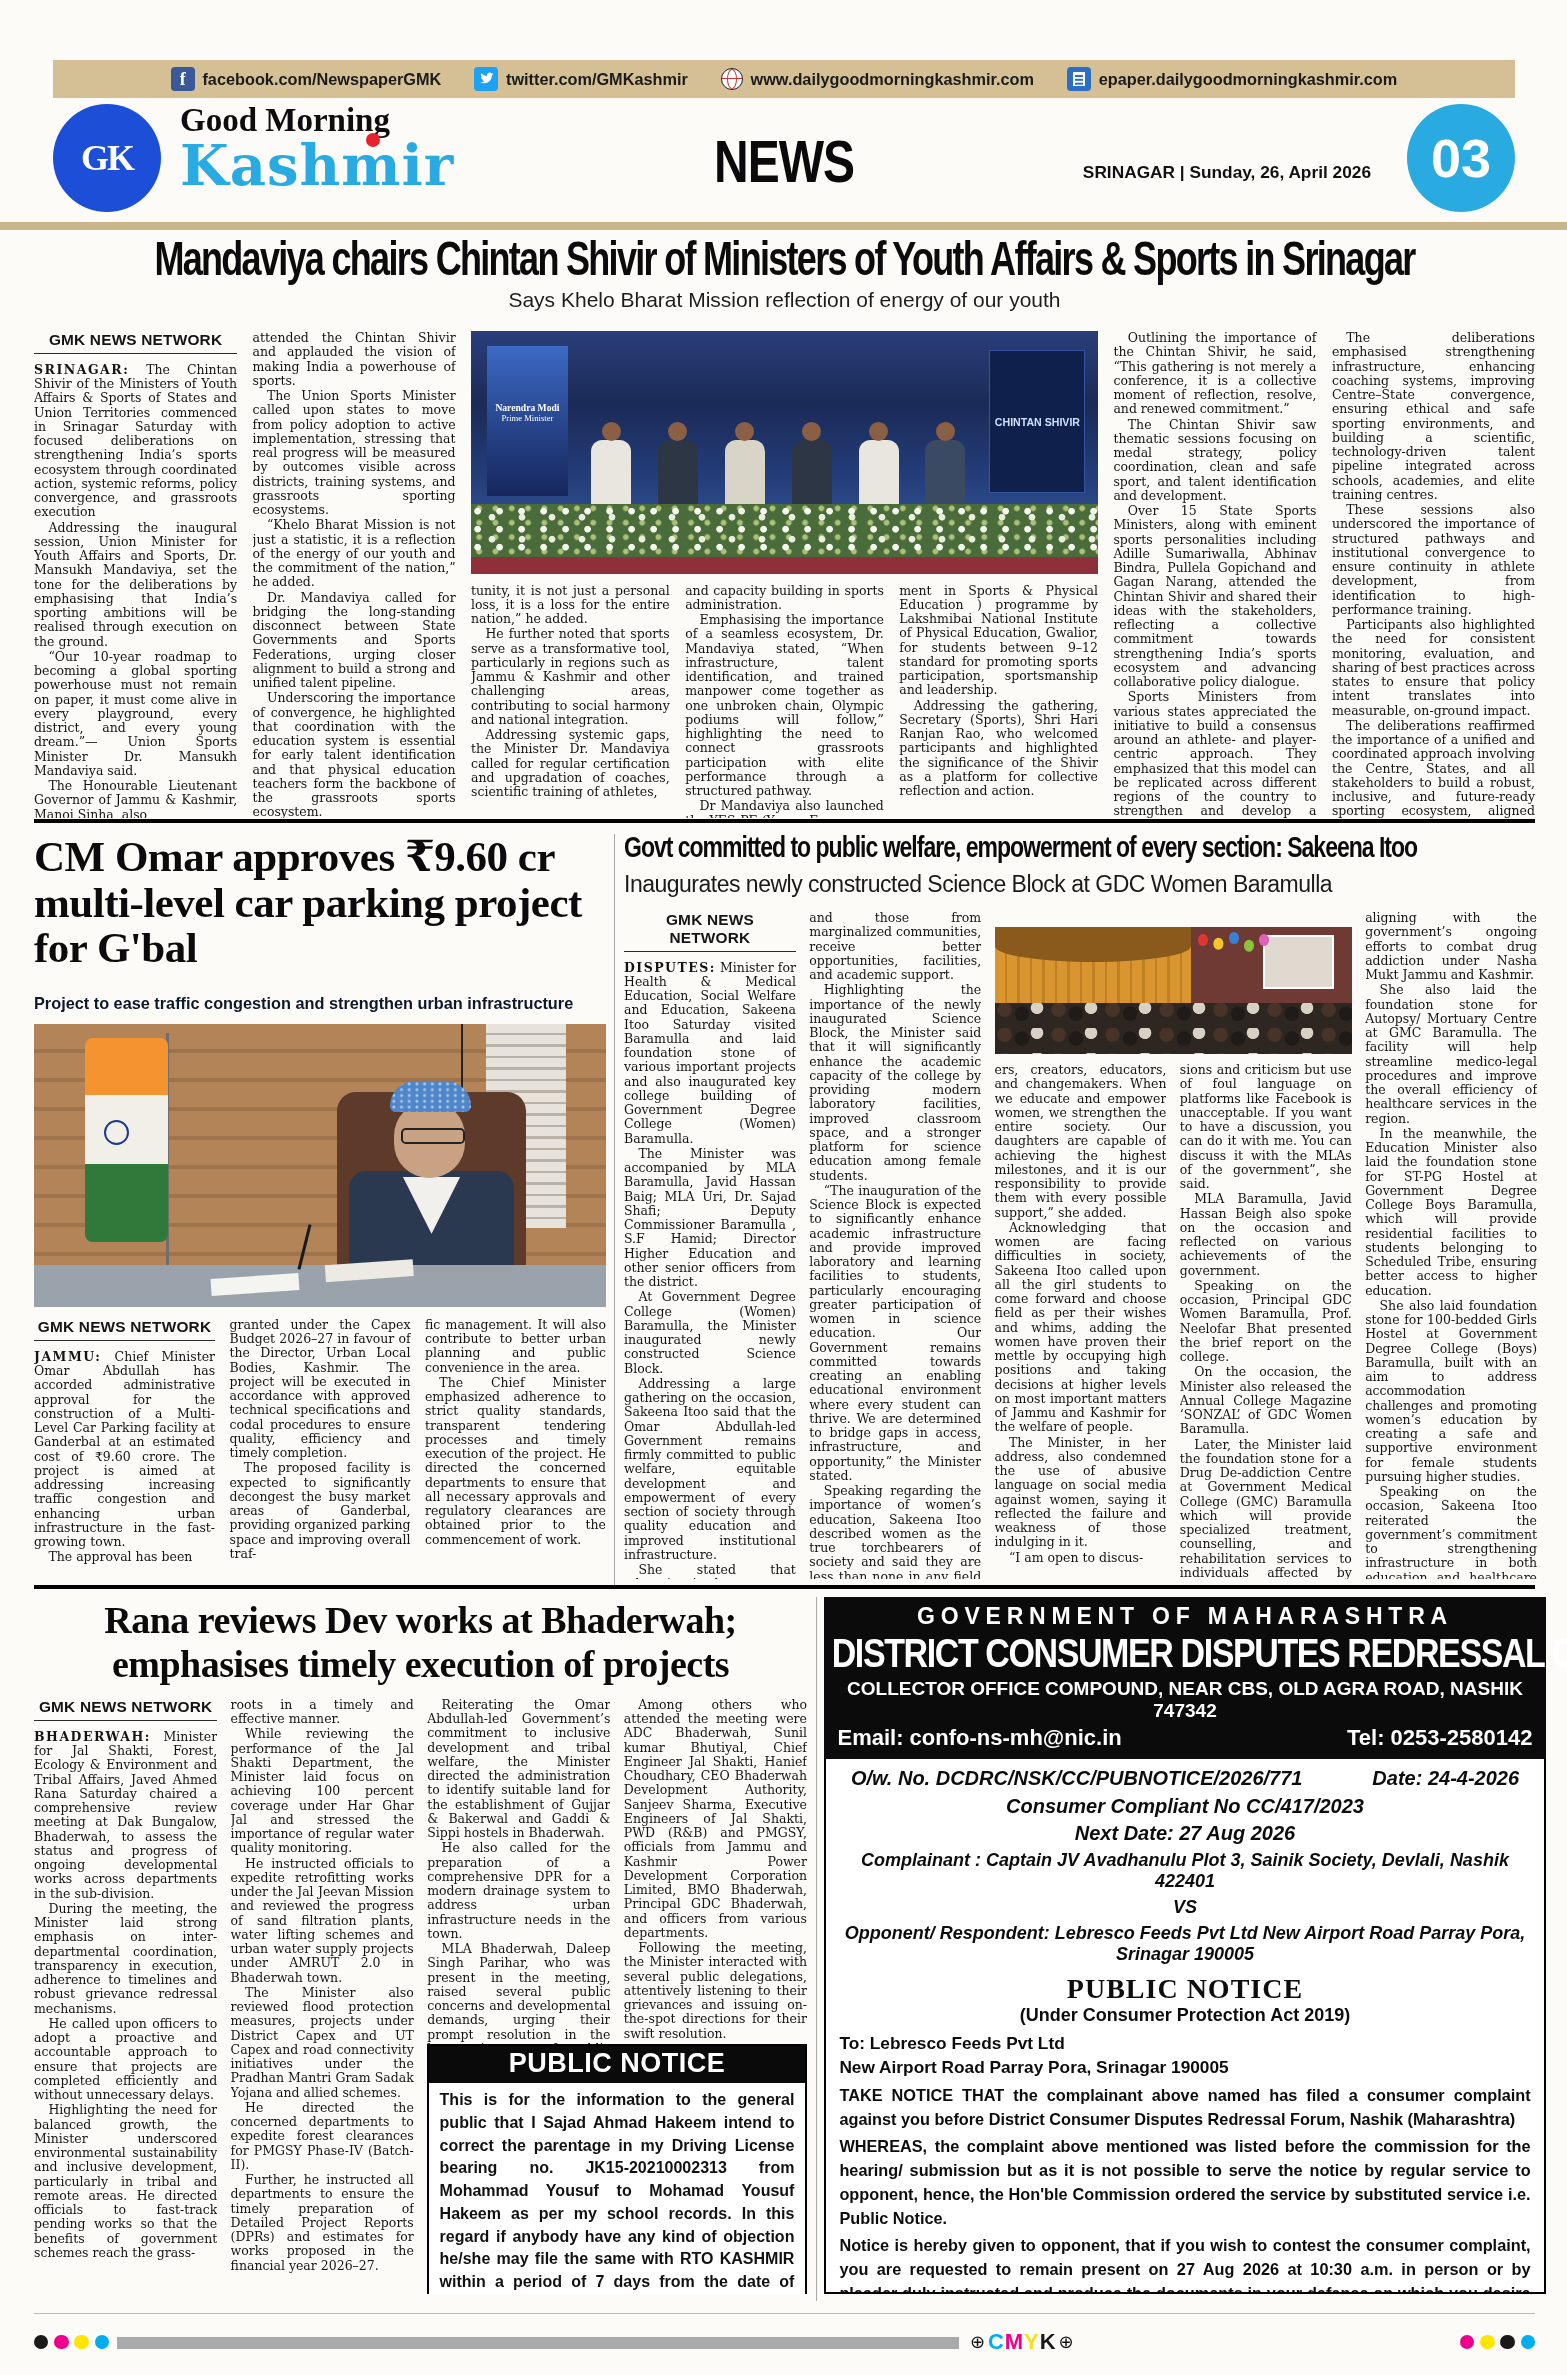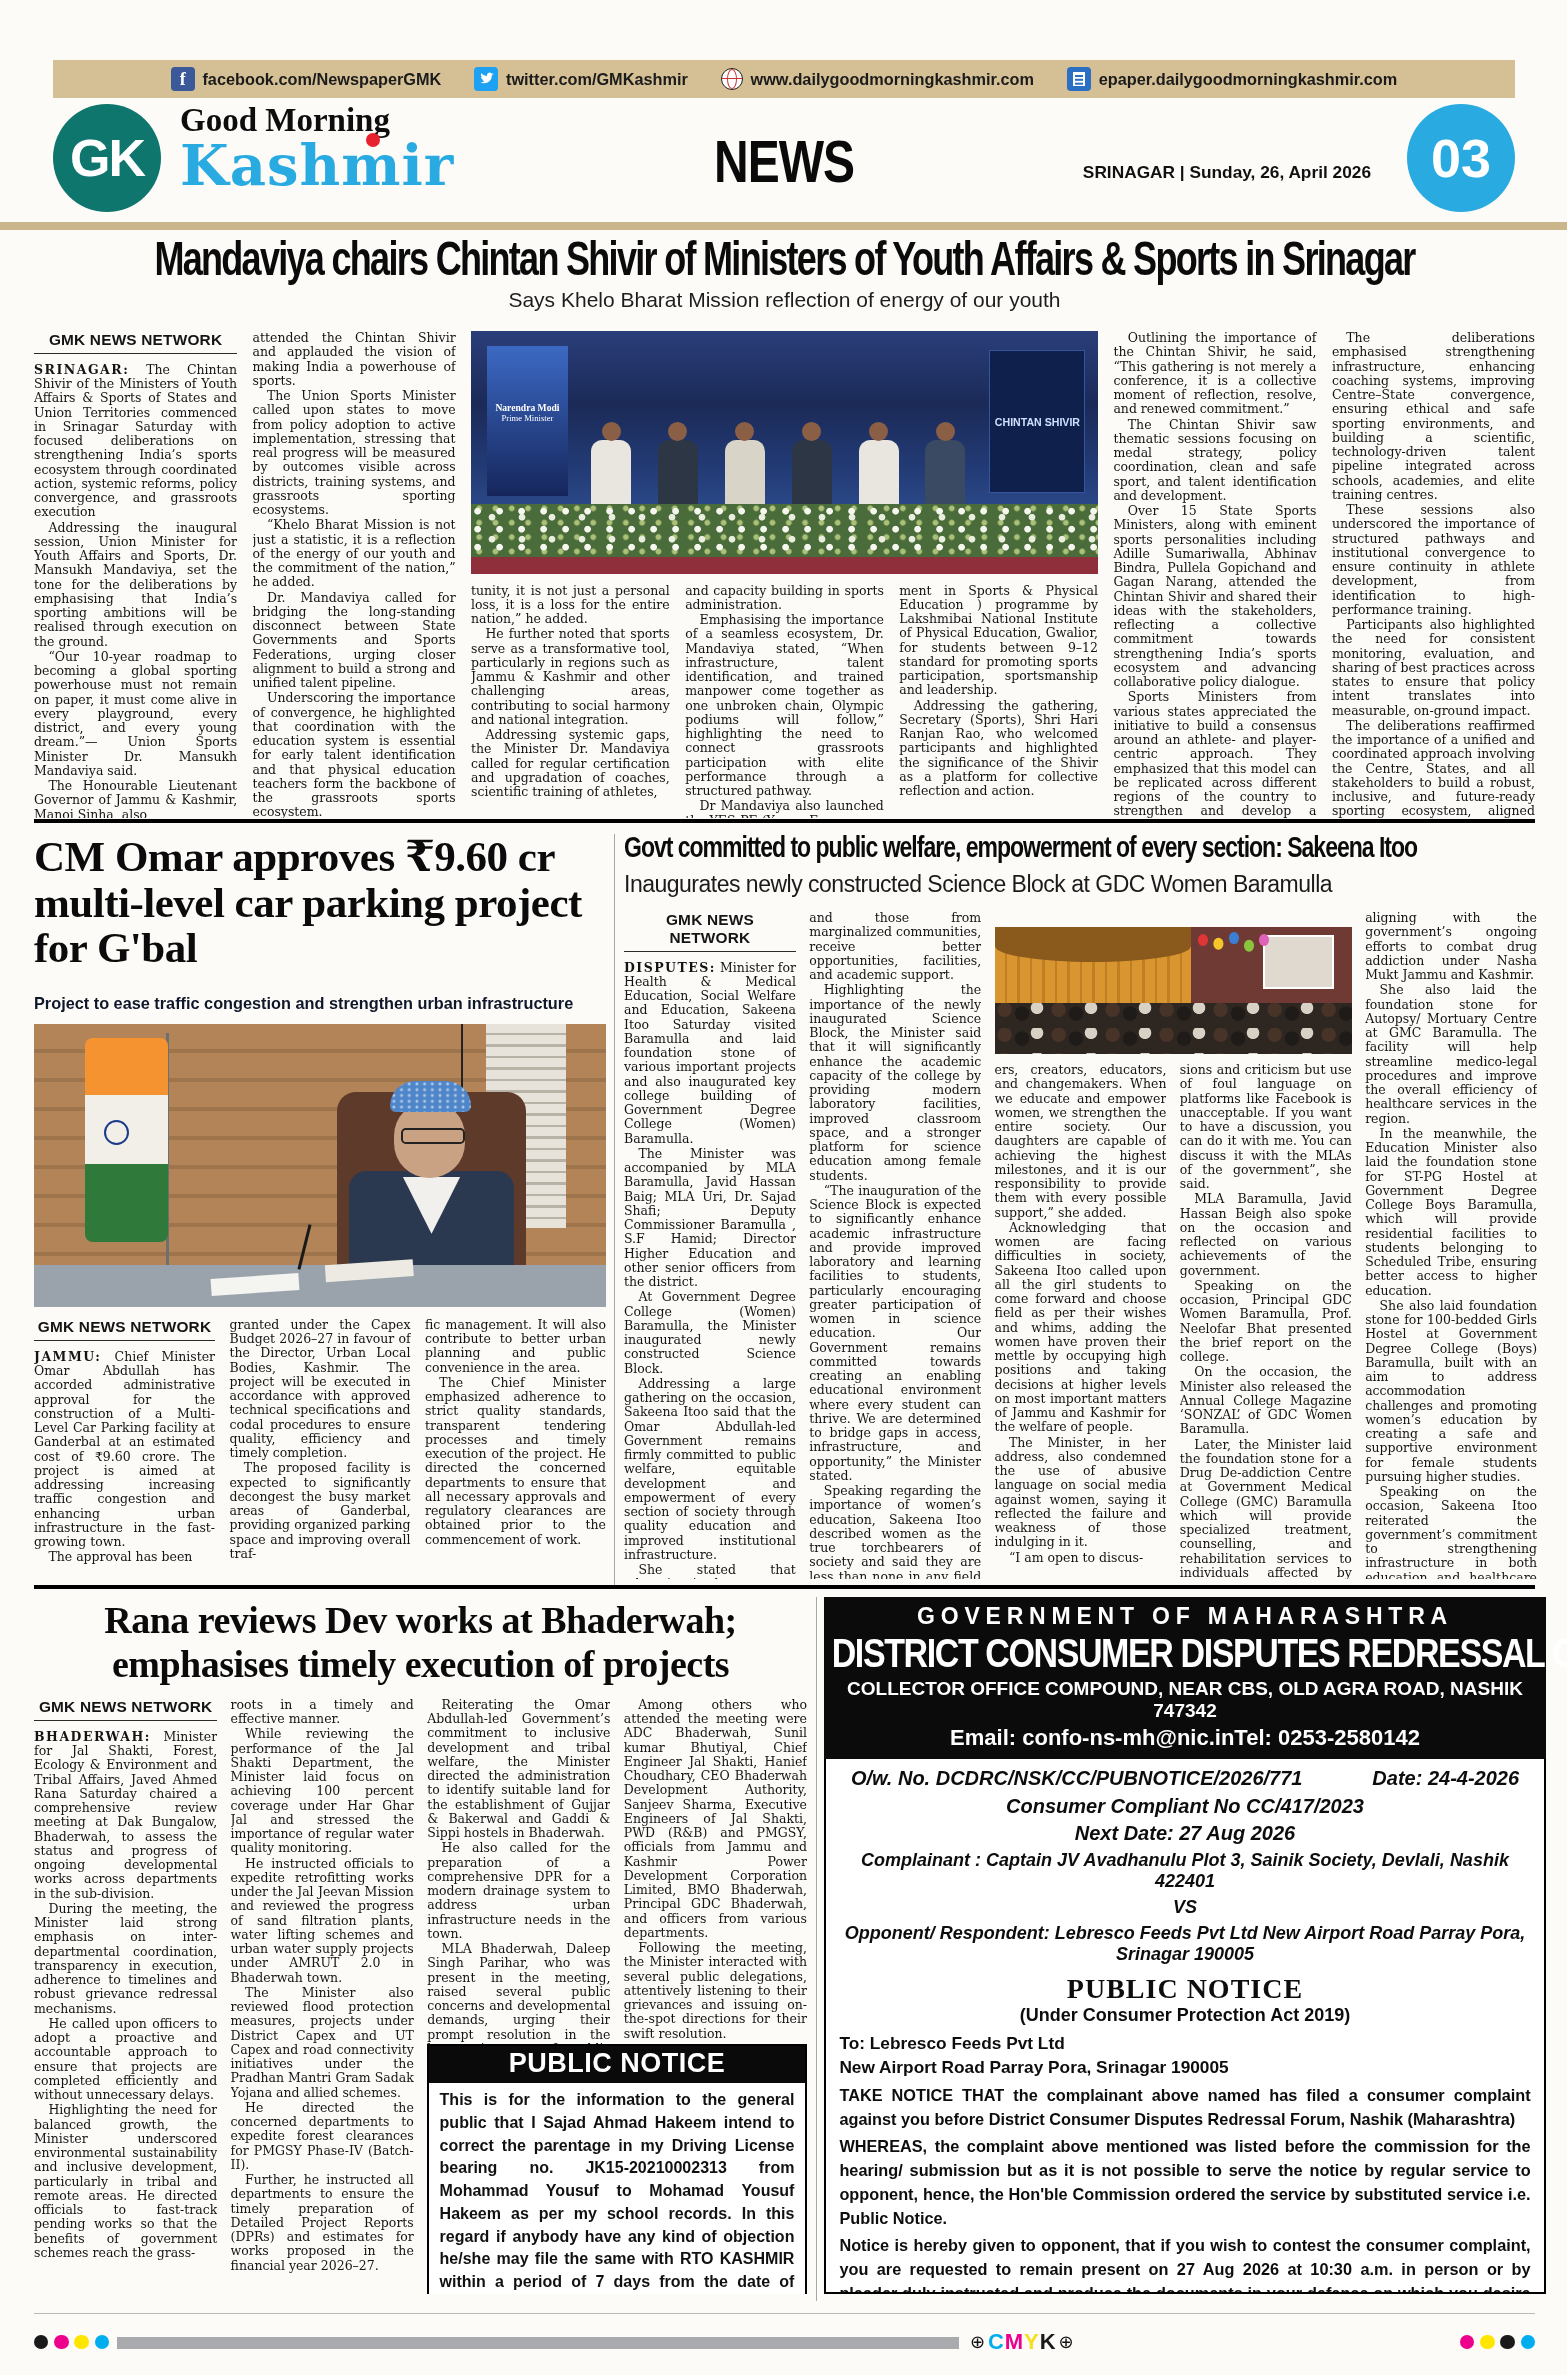--- a/index.html
+++ b/index.html
@@ -19,23 +19,23 @@
   .gl::before{content:"";position:absolute;left:50%;top:0;width:9.6px;height:100%;margin-left:-4.8px;
     border:1.4px solid #c33;border-radius:50%;box-sizing:border-box;}
   .gl::after{content:"";position:absolute;top:50%;left:0;height:1.4px;width:100%;background:#c33;margin-top:-1px;}
   .ep{background:#2a6fc4;}
   .ep-lines{width:12.5px;height:14.4px;background:#fff;position:relative;}
   .ep-lines::before{content:"";position:absolute;left:1.9px;top:2.9px;width:8.6px;height:1.9px;background:#2a6fc4;
     box-shadow:0 3.8px 0 #2a6fc4, 0 7.7px 0 #2a6fc4;}
 
   
   .masthead{position:absolute;left:53px;top:102px;width:1462px;height:115px;}
-  .gk-circle{position:absolute;left:0;top:1.9px;width:108px;height:108px;border-radius:50%;background:#0f766e;
+  .gk-circle{position:absolute;left:0;top:1.9px;width:108px;height:108px;border-radius:50%;background:#1d4ed8;
     display:flex;align-items:center;justify-content:center;color:#fff;
-    font-family:Liberation Sans, sans-serif;font-weight:800;font-size:52px;letter-spacing:-1.9px;}
+    font-family:Liberation Serif, serif;font-weight:800;font-size:36px;letter-spacing:-1.9px;}
   .mast-title{position:absolute;left:127px;top:1.9px;line-height:1;}
   .good-morning{font-family:"Liberation Serif",serif;font-weight:700;font-size:33px;color:#0d0d0d;}
   .kashmir{position:relative;display:inline-block;font-family:"DejaVu Serif",serif;font-weight:700;
     font-size:56px;color:#29abe2;letter-spacing:1px;line-height:1.02;}
   .kashmir-dot{position:absolute;left:186px;top:-3.8px;width:14.4px;height:14.4px;border-radius:50%;background:#e8212e;}
   .news-title{position:absolute;left:50%;top:25px;transform:translateX(-50%) scaleY(1.25);transform-origin:center top;
     font-family:"Liberation Sans",sans-serif;font-weight:800;font-size:48px;letter-spacing:-1px;color:#0a0a0a;}
   .dateline{position:absolute;right:144px;top:60px;font-family:"Liberation Sans",sans-serif;
     font-weight:700;font-size:17.3px;color:#111;}
   .page-circle{position:absolute;right:0;top:1.9px;width:108px;height:108px;border-radius:50%;background:#29abe2;
@@ -151,21 +151,21 @@
   .notice-body{padding:6.7px 10.6px;font-family:"Liberation Sans",sans-serif;font-weight:700;font-size:16px;
     line-height:1.42;text-align:justify;color:#111;}
 
   
   .ad{position:absolute;left:824px;top:1597px;width:722px;height:707px;font-family:"Liberation Sans",sans-serif;color:#0d0d0d;}
   .ad-header{background:#0b0b0b;color:#fff;text-align:center;padding:5.8px 7.7px 7.7px;}
   .ad-gov{font-size:23px;font-weight:700;letter-spacing:5.8px;}
   .ad-commission{height:46px;font-size:34px;font-weight:800;letter-spacing:-1.4px;white-space:nowrap;
     transform:scaleY(1.18);transform-origin:center top;}
   .ad-address{font-size:19px;font-weight:700;margin-top:1.9px;}
-  .ad-contact{display:flex;justify-content:center;font-size:22px;font-weight:700;padding:3.8px 5.8px 0;}
+  .ad-contact{display:flex;justify-content:space-between;font-size:22px;font-weight:700;padding:3.8px 5.8px 0;}
   .ad-body{border:2.9px solid #000;border-top:none;background:#fff;padding:7.7px 13.4px;height:517px;overflow:hidden;box-sizing:content-box;}
   .ad-ref{display:flex;justify-content:space-between;font-style:italic;font-weight:700;font-size:20px;padding:0 11.5px;}
   .ad-center{text-align:center;font-style:italic;font-weight:700;font-size:20px;margin-top:4.8px;}
   .ad-center.small{font-size:18px;}
   .ad-pn-title{text-align:center;font-family:"Liberation Serif",serif;font-weight:700;font-size:28px;
     letter-spacing:1px;margin-top:8.6px;}
   .ad-under{text-align:center;font-weight:600;font-size:18px;margin-bottom:4.8px;}
   .ad-to{font-weight:700;font-size:17.3px;line-height:1.4;}
   .ad-paras p{font-weight:600;font-size:16.3px;text-align:justify;line-height:1.48;margin:2.9px 0;text-indent:0;}
 

